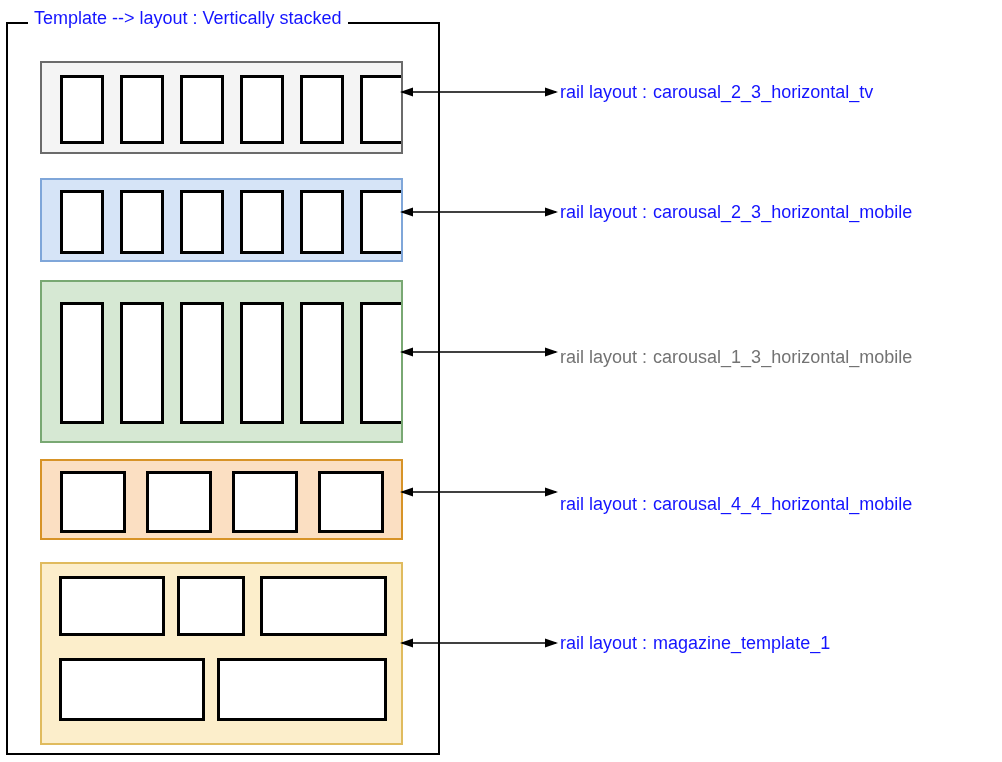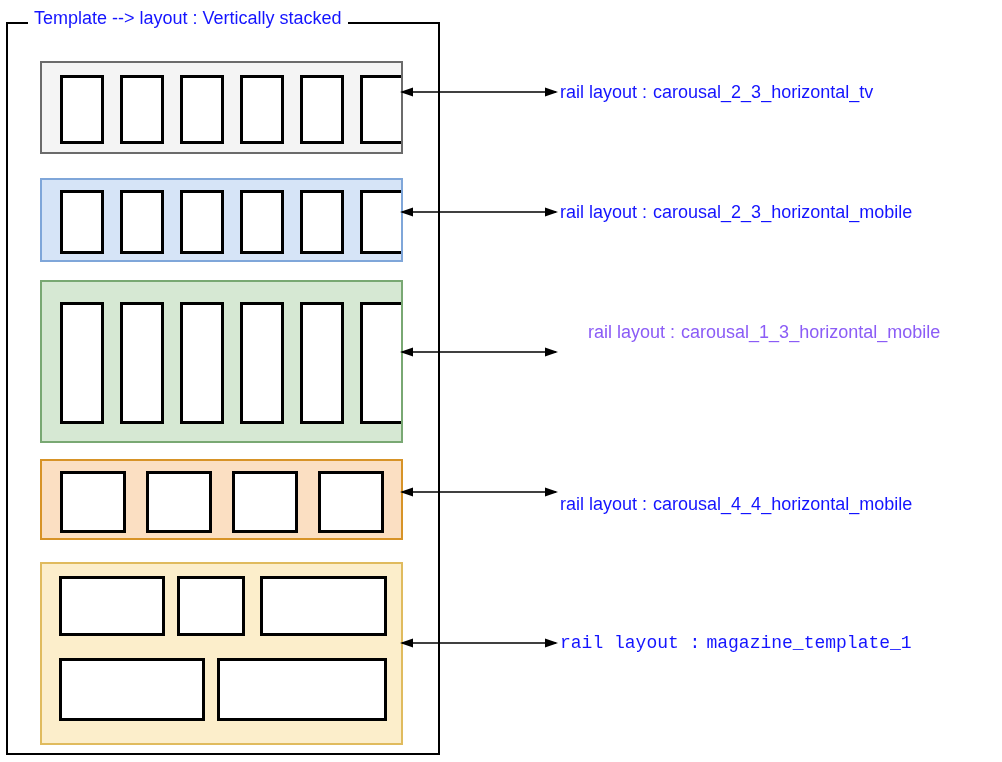--- a/index.html
+++ b/index.html
@@ -168,32 +168,32 @@
         </svg>
       </div>
       <div class="annotation-label" style="left: 560px; top: 200px; color: rgb(20, 20, 255);"><span class="lbl-prefix">rail layout :</span><span class="lbl-value">carousal_2_3_horizontal_mobile</span></div>
       <div class="annotation-arrow" style="left: 400px; top: 340px; width: 158px;">
         <svg width="158" height="24" viewBox="0 0 158 24">
           <line x1="2" y1="12" x2="156" y2="12" stroke="#000000" stroke-width="1.6"></line>
           <polygon points="0,12 13,7.5 13,16.5" fill="#000000"></polygon>
           <polygon points="158,12 145,7.5 145,16.5" fill="#000000"></polygon>
         </svg>
       </div>
-      <div class="annotation-label" style="left: 560px; top: 320px; color: #8b5cf6; margin-left: 28px;"><span class="lbl-prefix">rail layout :</span><span class="lbl-value">carousal_1_3_horizontal_mobile</span></div>
+      <div class="annotation-label" style="left: 560px; top: 345px; color: #737373;"><span class="lbl-prefix">rail layout :</span><span class="lbl-value">carousal_1_3_horizontal_mobile</span></div>
       <div class="annotation-arrow" style="left: 400px; top: 480px; width: 158px;">
         <svg width="158" height="24" viewBox="0 0 158 24">
           <line x1="2" y1="12" x2="156" y2="12" stroke="#000000" stroke-width="1.6"></line>
           <polygon points="0,12 13,7.5 13,16.5" fill="#000000"></polygon>
           <polygon points="158,12 145,7.5 145,16.5" fill="#000000"></polygon>
         </svg>
       </div>
       <div class="annotation-label" style="left: 560px; top: 492px; color: rgb(20, 20, 255);"><span class="lbl-prefix">rail layout :</span><span class="lbl-value">carousal_4_4_horizontal_mobile</span></div>
       <div class="annotation-arrow" style="left: 400px; top: 631px; width: 158px;">
         <svg width="158" height="24" viewBox="0 0 158 24">
           <line x1="2" y1="12" x2="156" y2="12" stroke="#000000" stroke-width="1.6"></line>
           <polygon points="0,12 13,7.5 13,16.5" fill="#000000"></polygon>
           <polygon points="158,12 145,7.5 145,16.5" fill="#000000"></polygon>
         </svg>
       </div>
-      <div class="annotation-label" style="left: 560px; top: 631px; color: rgb(20, 20, 255); font-family: Liberation Mono, monospace;"><span class="lbl-prefix">rail layout :</span><span class="lbl-value">magazine_template_1</span></div>
+      <div class="annotation-label" style="left: 560px; top: 631px; color: rgb(20, 20, 255);"><span class="lbl-prefix">rail layout :</span><span class="lbl-value">magazine_template_1</span></div>
     </div>
 
 </div>
 
 </body></html>

